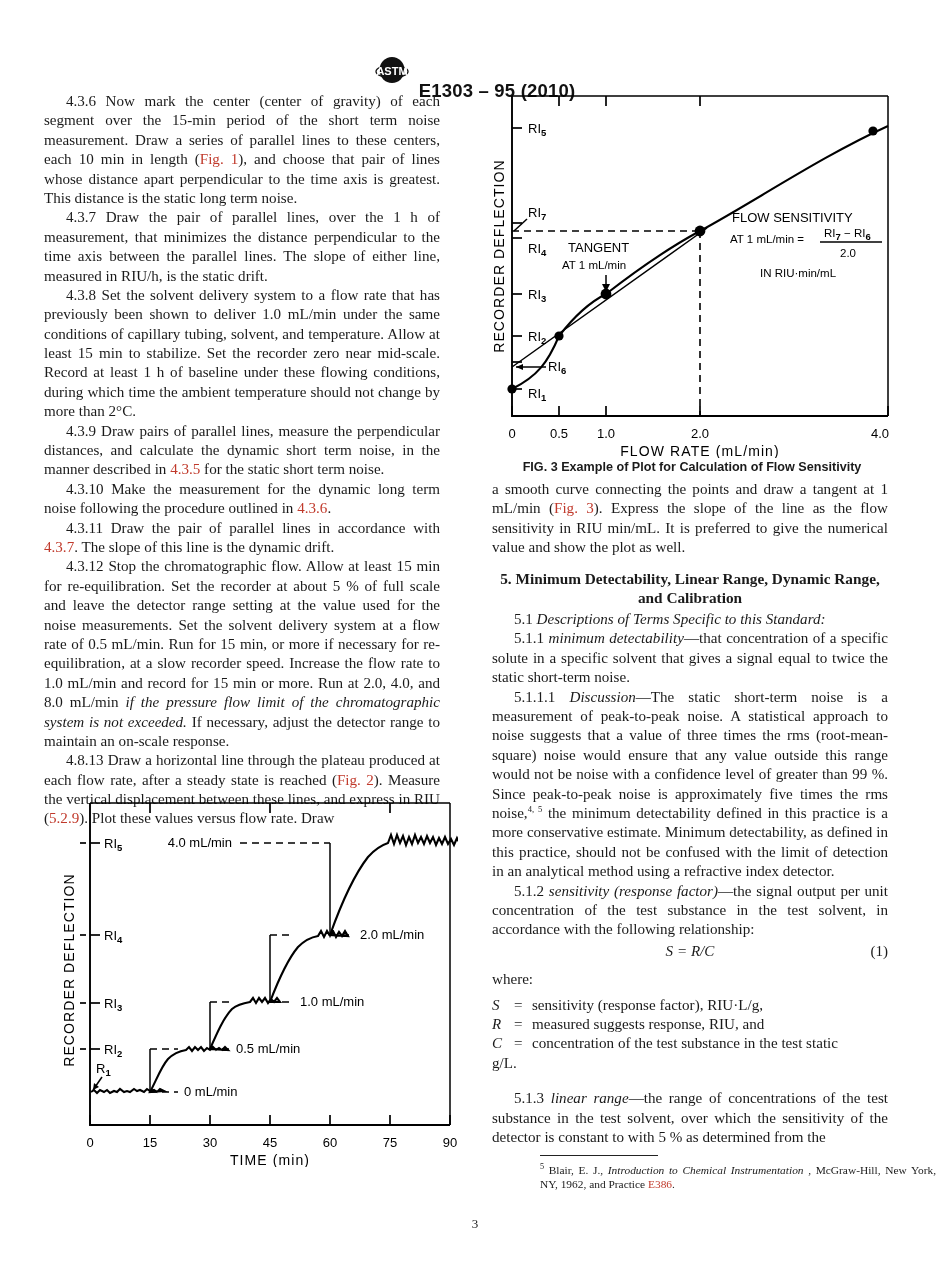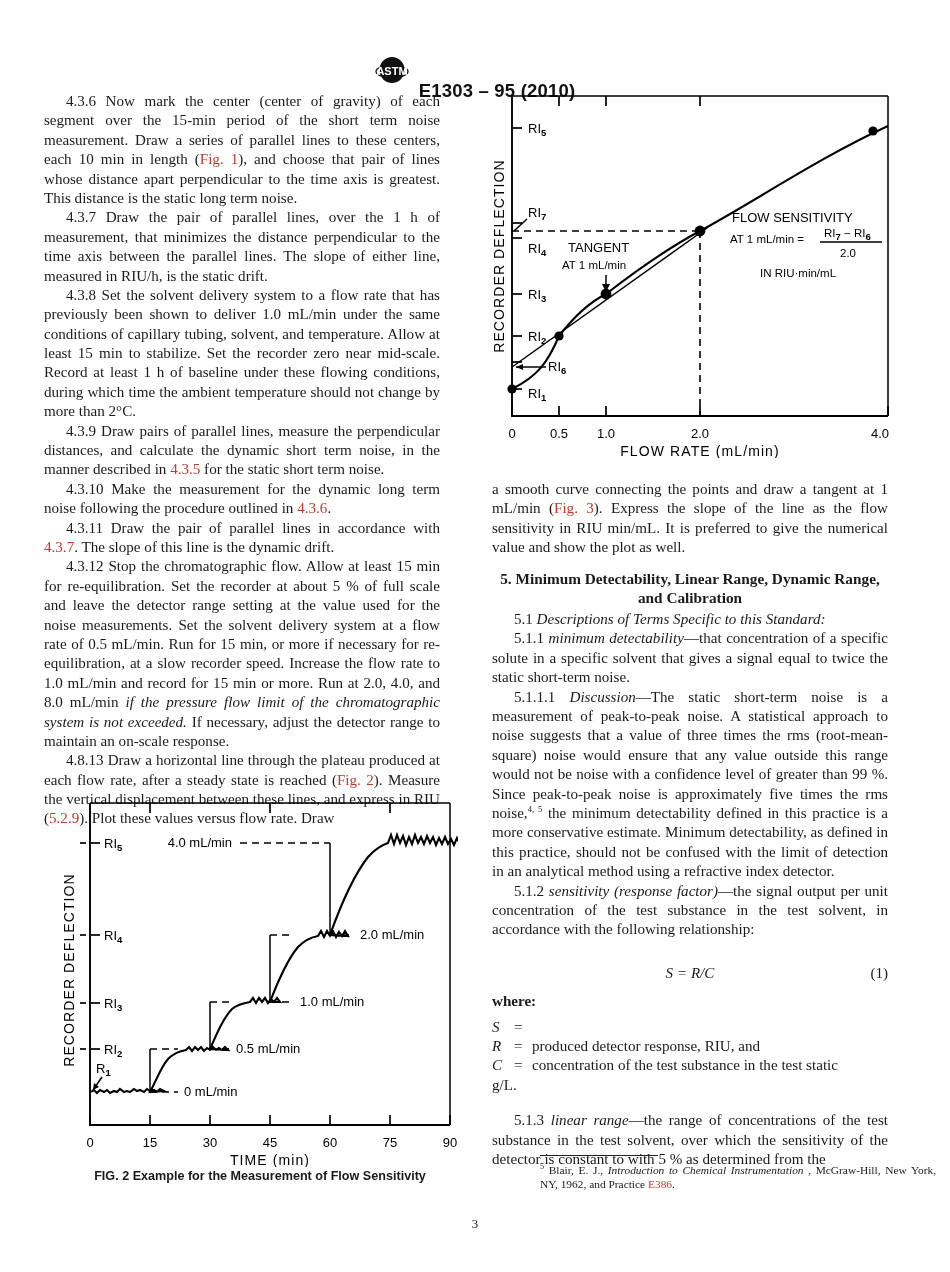--- a/index.html
+++ b/index.html
@@ -24,25 +24,25 @@
   .col-right{left:492px;}
 
   p{margin:0;text-indent:1.45em;hyphens:auto;-webkit-hyphens:auto;}
   .ref{color:#c0392b;}
   .ital{font-style:italic;}
   .noindent{text-indent:0;}
 
   h3.sec{font-family:"Liberation Serif",serif;font-weight:bold;font-size:15.3px;
          margin:11px 0 3px 0;text-indent:0;line-height:1.26;text-align:center;}
 
-  .eq{display:block;text-align:center;font-style:italic;margin:24px 0 9px 0;position:relative;
+  .eq{display:block;text-align:center;font-style:italic;margin:2px 0 9px 0;position:relative;
       text-indent:0;}
   .eq .eqnum{position:absolute;right:0;font-style:normal;}
 
-  .whereblock{margin-top:8px;text-indent:0;font-weight:bold;}
+  .whereblock{margin-top:8px;text-indent:0;}
   .wrow{display:flex;text-indent:0;margin:0;align-items:baseline;}
   .wsym{width:22px;flex:none;font-style:italic;}
   .weq{width:18px;flex:none;}
   .wtxt{flex:1;}
   .wcont{text-indent:0;}
 
   
   .footnote{position:absolute;left:492px;top:1155px;width:396px;font-size:11.4px;
             line-height:1.28;text-align:justify;margin-left:48px;}
   .fnrule{width:118px;height:1px;background:#222;margin-bottom:6px;}
@@ -101,25 +101,26 @@
       <p><span>5.1 </span><span class="ital">Descriptions of Terms Specific to this Standard:</span></p>
       <p><span>5.1.1 </span><span class="ital">minimum detectability</span><span>—that concentration of a specific solute in a specific solvent that gives a signal equal to twice the static short-term noise.</span></p>
       <p><span>5.1.1.1 </span><span class="ital">Discussion</span><span>—The static short-term noise is a measurement of peak-to-peak noise. A statistical approach to noise suggests that a value of three times the rms (root-mean-square) noise would ensure that any value outside this range would not be noise with a confidence level of greater than 99 %. Since peak-to-peak noise is approximately five times the rms noise,</span><sup style="font-size:8.5px">4, 5</sup><span> the minimum detectability defined in this practice is a more conservative estimate. Minimum detectability, as defined in this practice, should not be confused with the limit of detection in an analytical method using a refractive index detector.</span></p>
       <p><span>5.1.2 </span><span class="ital">sensitivity (response factor)</span><span>—the signal output per unit concentration of the test substance in the test solvent, in accordance with the following relationship:</span></p>
       <div class="eq"><span>S = R/C</span><span class="eqnum">(1)</span></div>
       <p class="noindent whereblock">where:</p>
       <div style="margin-top: 6px;">
         <div class="wrow">
           <span class="wsym">S</span>
           <span class="weq">=</span>
+          <span class="wtxt">sensitivity (response factor), RIU·L/g,</span>
         </div>
         <div class="wrow">
           <span class="wsym">R</span>
           <span class="weq">=</span>
-          <span class="wtxt">produced detector response, RIU, and</span>
+          <span class="wtxt">measured suggests response, RIU, and</span>
         </div>
         <div class="wrow">
           <span class="wsym">C</span>
           <span class="weq">=</span>
           <span class="wtxt">concentration of the test substance in the test static</span>
         </div>
         <div class="wcont">g/L.</div>
       </div>
       <p style="margin-top: 16px;"><span>5.1.3 </span><span class="ital">linear range</span><span>—the range of concentrations of the test substance in the test solvent, over which the sensitivity of the detector is constant to with 5 % as determined from the</span></p>
     </div>
@@ -207,20 +208,21 @@
         <text class="lbl" x="20" y="352" text-anchor="middle">0</text>
         <text class="lbl" x="67" y="352" text-anchor="middle">0.5</text>
         <text class="lbl" x="114" y="352" text-anchor="middle">1.0</text>
         <text class="lbl" x="208" y="352" text-anchor="middle">2.0</text>
         <text class="lbl" x="388" y="352" text-anchor="middle">4.0</text>
       </g>
 
       <text class="axtitle" x="208" y="370" text-anchor="middle">FLOW RATE  (mL/min)</text>
       <text class="axtitle" x="12" y="170" text-anchor="middle" transform="rotate(-90 12 170)">RECORDER DEFLECTION</text>
     </svg>
+    <div class="figcap" style="margin-top:2px;">FIG. 3  Example of Plot for Calculation of Flow Sensitivity</div>
   </div>
 
   <div class="fig2">
     <svg width="396" height="372" viewBox="0 0 396 372">
       <g>
         <path class="ax" d="M28,8 L28,330 L388,330"></path>
         <path class="thin" d="M28,8 L388,8 M388,8 L388,330"></path>
       </g>
 
       <g>
@@ -310,21 +312,20 @@
         <text class="lbl" x="148" y="352" text-anchor="middle">30</text>
         <text class="lbl" x="208" y="352" text-anchor="middle">45</text>
         <text class="lbl" x="268" y="352" text-anchor="middle">60</text>
         <text class="lbl" x="328" y="352" text-anchor="middle">75</text>
         <text class="lbl" x="388" y="352" text-anchor="middle">90</text>
       </g>
 
       <text class="axtitle" x="208" y="370" text-anchor="middle">TIME (min)</text>
       <text class="axtitle" x="12" y="175" text-anchor="middle" transform="rotate(-90 12 175)">RECORDER DEFLECTION</text>
     </svg>
-    <div class="figcap" style="margin-top:2px;">FIG. 2  Example for the Measurement of Flow Sensitivity</div>
   </div>
 
   <div class="footnote">
     <div class="fnrule"></div>
     <div id="footnote-text"><sup class="fnsup">5</sup> <span>Blair, E. J., </span><span class="ital">Introduction to Chemical Instrumentation</span><span> , McGraw-Hill, New York, NY, 1962, and Practice </span><span class="ref">E386</span><span>.</span></div>
   </div>
 
   <div class="pagenum">3</div>
 </div>
 

